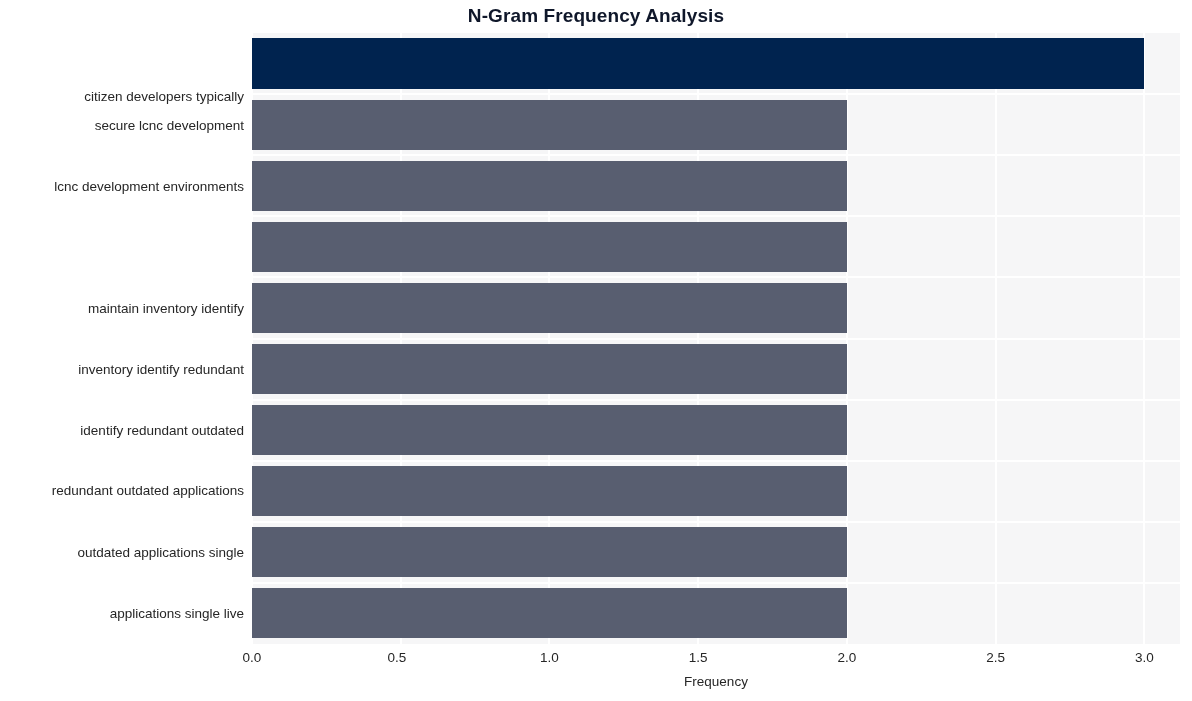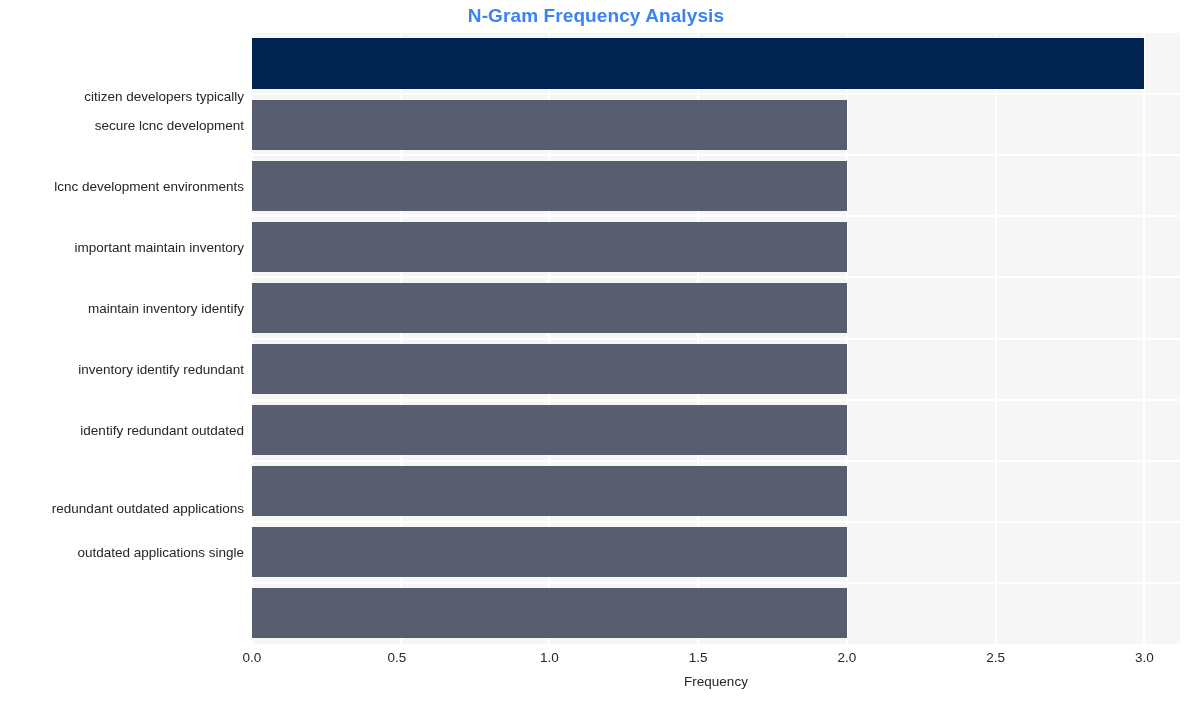--- a/index.html
+++ b/index.html
@@ -23,21 +23,21 @@
 
   
   .chart-title {
     position: absolute;
     left: 0;
     top: 5px;
     width: 1192px;
     text-align: center;
     font-size: 19px;
     font-weight: bold;
-    color: #3b82f6;
+    color: #0f172a;
     letter-spacing: 0.1px;
   }
 
   
   .plot-area {
     position: absolute;
     left: 252px;
     top: 33px;
     width: 928px;
     height: 611px;
@@ -156,26 +156,26 @@
         <div class="bar" title="redundant outdated applications: 2" style="top: 433.199px; height: 50.102px; width: 594.872px; background: rgb(88, 94, 112);"></div>
         <div class="bar" title="outdated applications single: 2" style="top: 494.299px; height: 50.102px; width: 594.872px; background: rgb(88, 94, 112);"></div>
         <div class="bar" title="applications single live: 2" style="top: 555.399px; height: 50.102px; width: 594.872px; background: rgb(88, 94, 112);"></div>
       </div>
   </div>
 
   <div class="ylabels" id="ylabels">
       <div class="ylabel" style="top: 30.55px; margin-top: 32px;">citizen developers typically</div>
       <div class="ylabel" style="top: 152.75px;">lcnc development environments</div>
       <div class="ylabel" style="top: 91.65px;">secure lcnc development</div>
-      <div class="ylabel" style="top: 213.85px;">important maintain inventory</div>
       <div class="ylabel" style="top: 274.95px;">maintain inventory identify</div>
       <div class="ylabel" style="top: 336.05px; padding-left: 15px;">inventory identify redundant</div>
       <div class="ylabel" style="top: 397.15px;">identify redundant outdated</div>
-      <div class="ylabel" style="top: 475px;">redundant outdated applications</div>
+      <div class="ylabel" style="top: 457px;">redundant outdated applications</div>
       <div class="ylabel" style="top: 519.35px;">outdated applications single</div>
+      <div class="ylabel" style="top: 580.45px;">applications single live</div>
     </div>
   <div class="xlabels" id="xlabels">
       <div class="xlabel" style="left: 252px;">0.0</div>
       <div class="xlabel" style="left: 397px;">0.5</div>
       <div class="xlabel" style="left: 549.436px;">1.0</div>
       <div class="xlabel" style="left: 698.154px;">1.5</div>
       <div class="xlabel" style="left: 846.872px;">2.0</div>
       <div class="xlabel" style="left: 995.59px;">2.5</div>
       <div class="xlabel" style="left: 1144.31px;">3.0</div>
     </div>

